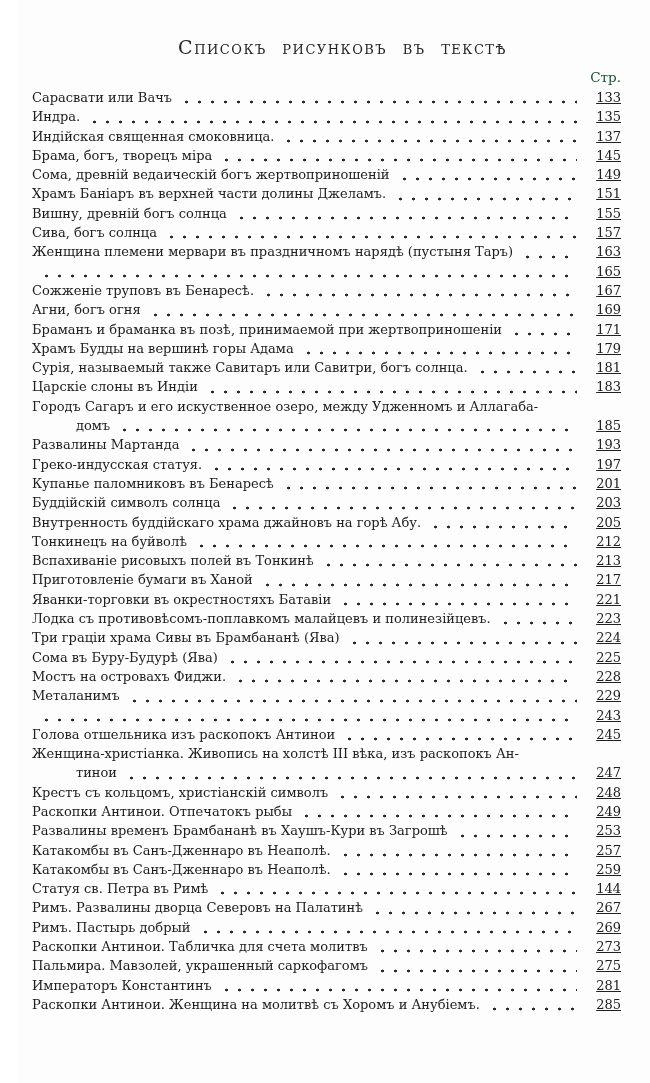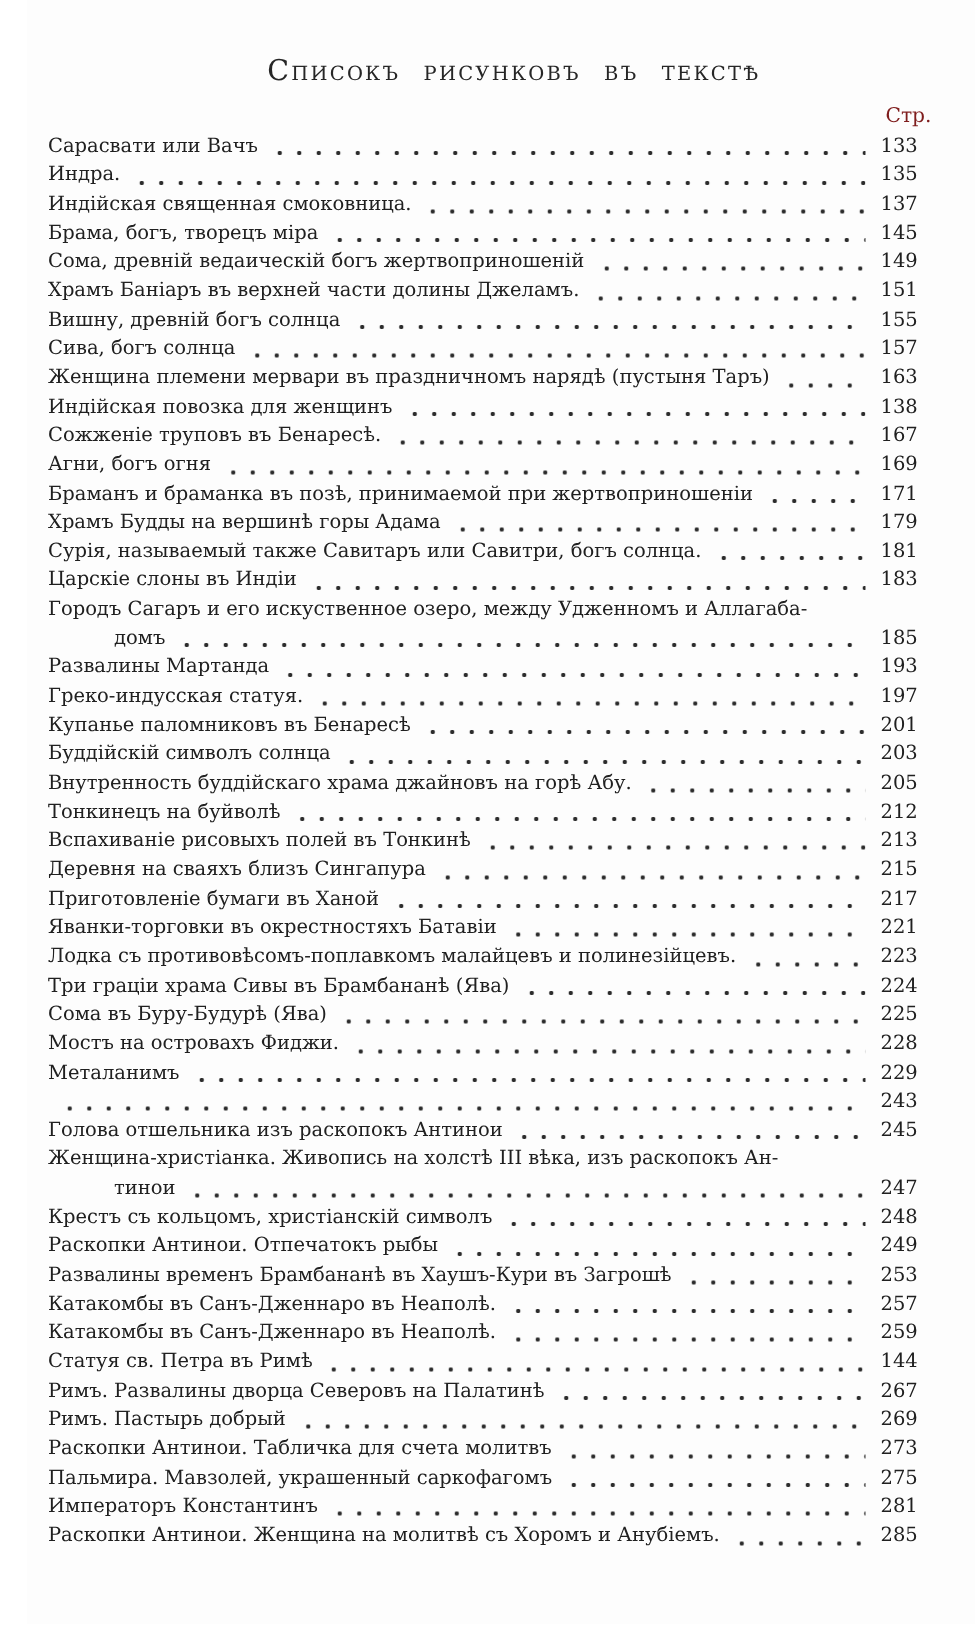--- a/index.html
+++ b/index.html
@@ -30,21 +30,21 @@
     letter-spacing: 1.5px;
     word-spacing: 8px;
     color: #262626;
     white-space: nowrap;
   }
   .col-header {
     text-align: right;
     font-size: 13.5px;
     line-height: 18px;
     margin-bottom: 2px;
-    color: #7f1d1d;
+    color: #14532d;
   }
   .toc {
     width: 100%;
   }
   .row {
     display: flex;
     align-items: baseline;
     line-height: 19.3px;
     font-size: 13px;
     overflow: hidden;
@@ -64,23 +64,24 @@
     align-self: flex-end;
     margin: 0 10px 3px 8px;
     background-image: radial-gradient(circle, #2c2c2c 1.2px, rgba(0,0,0,0) 1.7px);
     background-size: 13px 4px;
     background-repeat: repeat-x;
     background-position: 0 50%;
   }
   .pg {
     flex: 0 0 auto;
     min-width: 34px;
-    text-align: left;
+    text-align: right;
     white-space: nowrap;
     color: #202020;
+    text-decoration: underline;
   }
 </style>
 </head>
 <body>
 
 <div class="sheet">
   <div class="title">Списокъ рисунковъ въ текстѣ</div>
 
   <div class="col-header">Стр.</div>
 
@@ -134,23 +135,22 @@
     <span class="pg">157</span>
   </div>
 
   <div class="row">
     <span class="label">Женщина племени мервари въ праздничномъ нарядѣ (пустыня Таръ)</span>
     <span class="dots"></span>
     <span class="pg">163</span>
   </div>
 
   <div class="row">
-    <span class="label">Индійская повозка для женщинъ</span>
-    <span class="dots"></span>
-    <span class="pg">138</span>
+    <span class="dots"></span>
+    <span class="pg">165</span>
   </div>
 
   <div class="row">
     <span class="label">Сожженіе труповъ въ Бенаресѣ.</span>
     <span class="dots"></span>
     <span class="pg">167</span>
   </div>
 
   <div class="row">
     <span class="label">Агни, богъ огня</span>
@@ -228,25 +228,20 @@
     <span class="dots"></span>
     <span class="pg">212</span>
   </div>
 
   <div class="row">
     <span class="label">Вспахиваніе рисовыхъ полей въ Тонкинѣ</span>
     <span class="dots"></span>
     <span class="pg">213</span>
   </div>
 
-  <div class="row">
-    <span class="label">Деревня на сваяхъ близъ Сингапура</span>
-    <span class="dots"></span>
-    <span class="pg">215</span>
-  </div>
 
   <div class="row">
     <span class="label">Приготовленіе бумаги въ Ханой</span>
     <span class="dots"></span>
     <span class="pg">217</span>
   </div>
 
   <div class="row">
     <span class="label">Яванки-торговки въ окрестностяхъ Батавіи</span>
     <span class="dots"></span>

